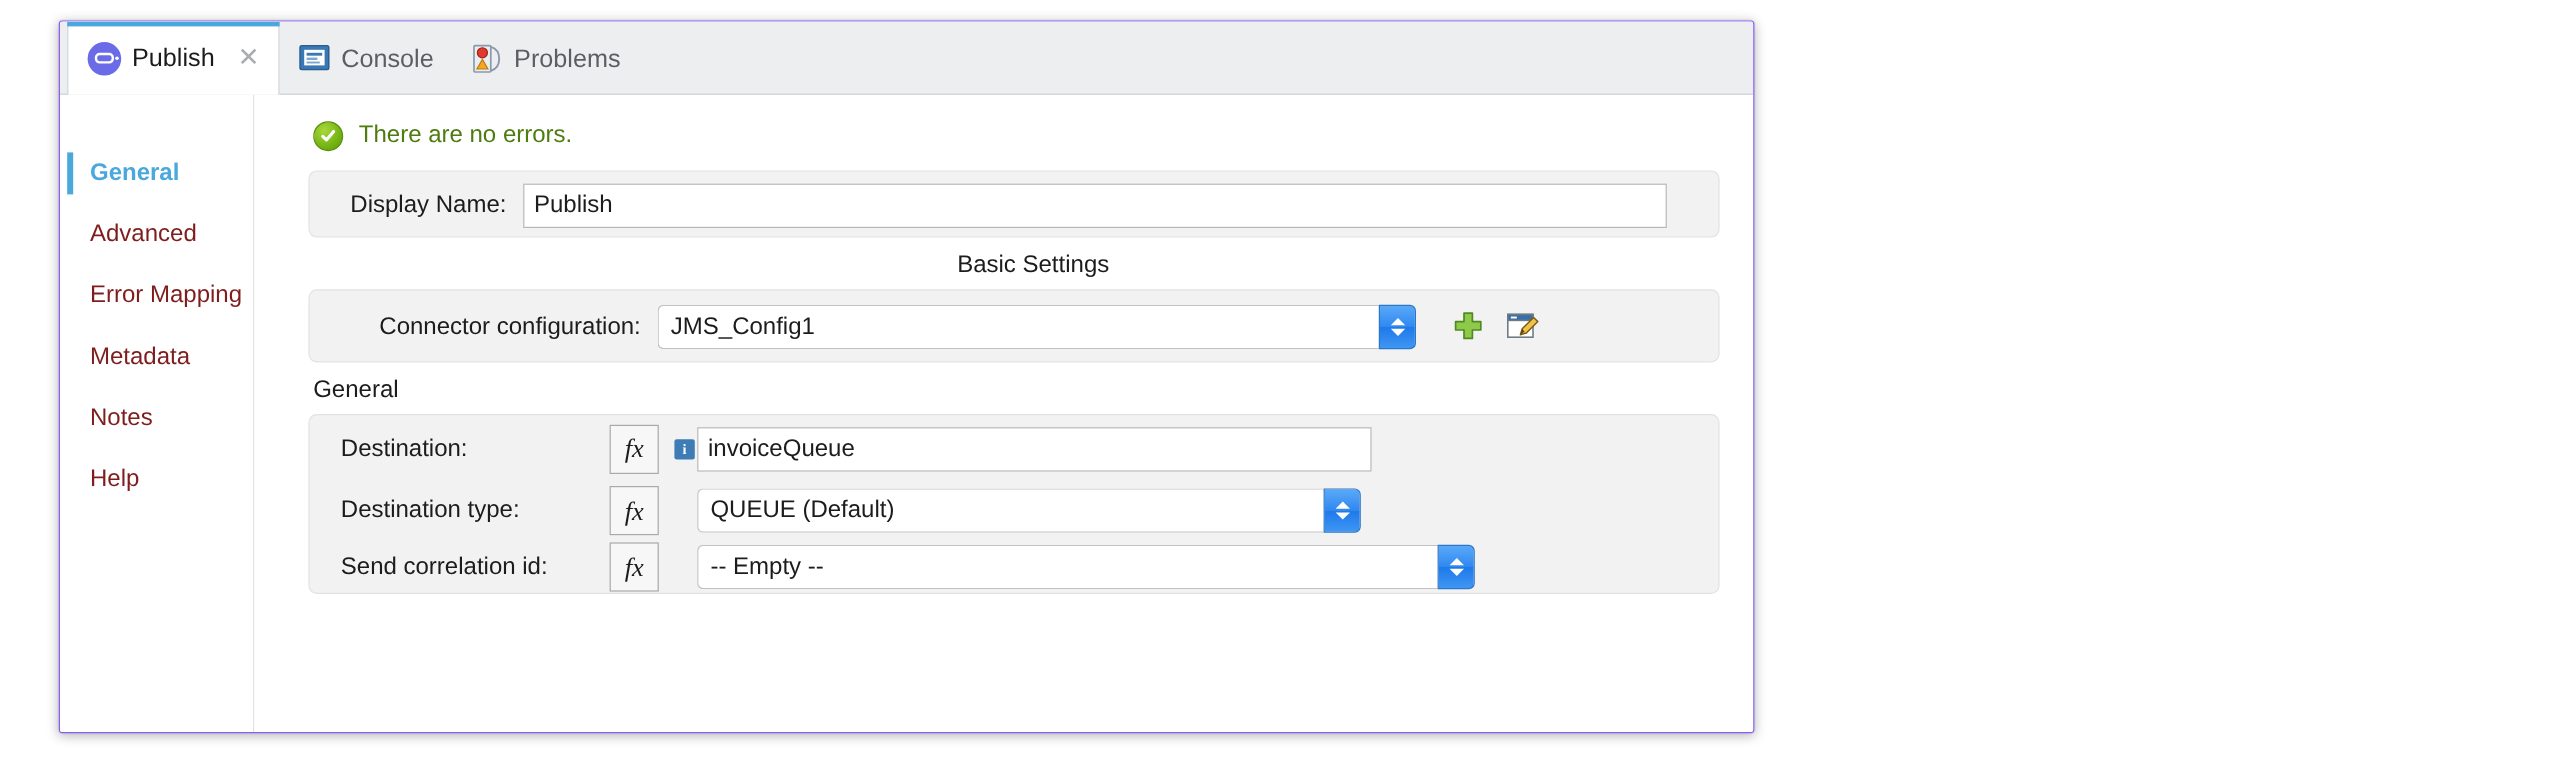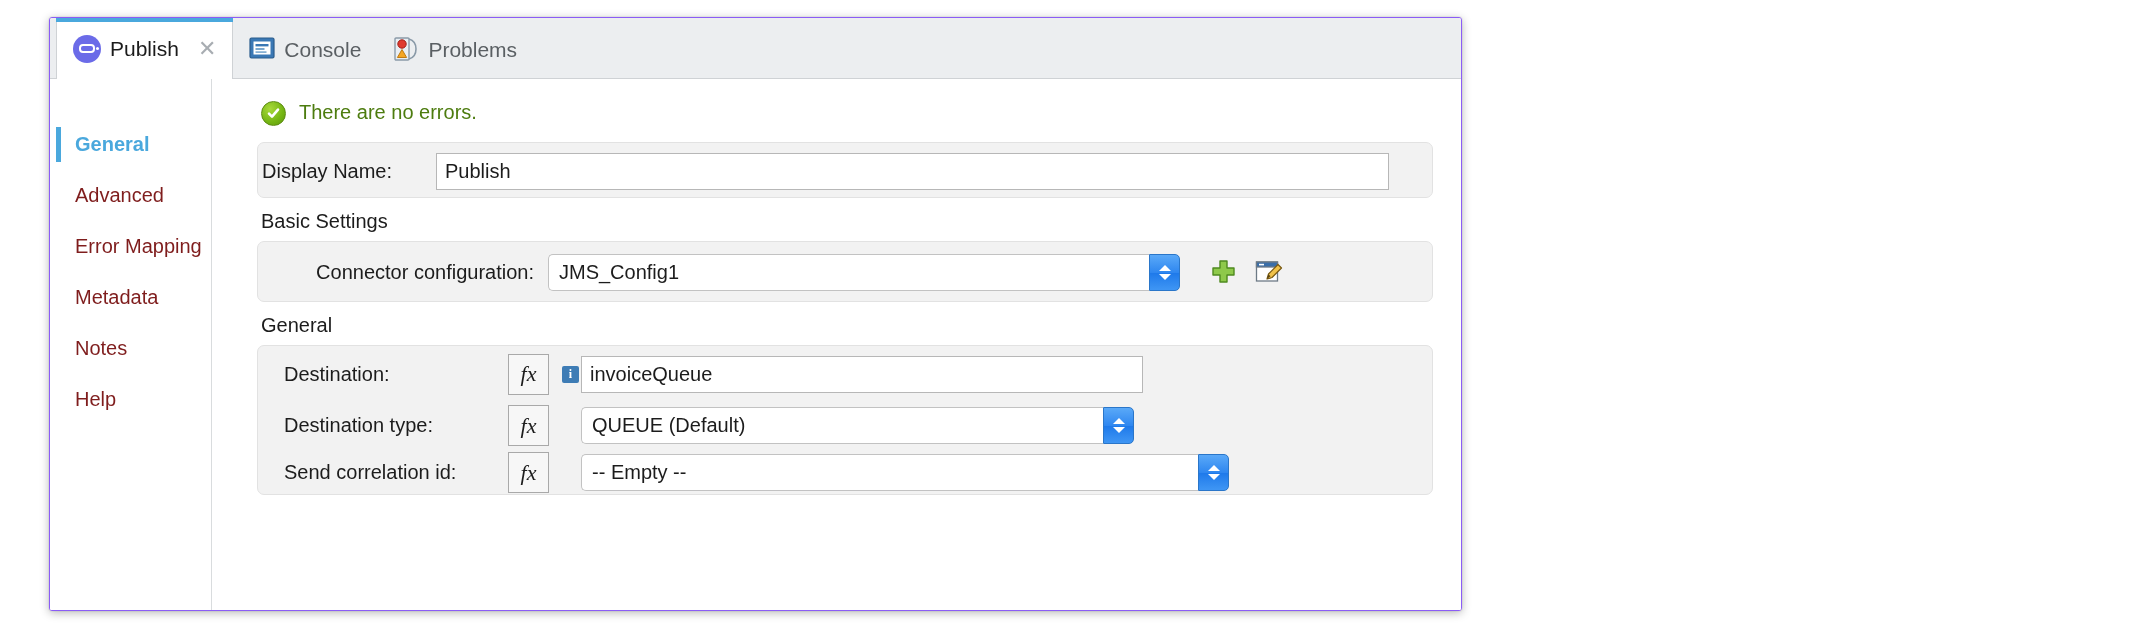--- a/index.html
+++ b/index.html
@@ -365,26 +365,26 @@
         <span class="icon-ok">
           <svg width="15" height="15" viewBox="0 0 15 15">
             <path d="M3 7.6 L6 10.6 L12 3.6" fill="none" stroke="#ffffff" stroke-width="2.6" stroke-linecap="round" stroke-linejoin="round"></path>
           </svg>
         </span>
         <span>There are no errors.</span>
       </div>
 
       <div class="groupbox" style="height:56px;">
         <div class="field-row" style="padding-left:4px;">
-          <span class="field-label" style="width:160px;">Display Name:</span>
+          <span class="field-label" style="width:160px;text-align:right;">Display Name:</span>
           <span class="textinput" style="margin-left:14px;width:953px;" placeholder="">Publish</span>
         </div>
       </div>
 
-      <div class="section-title" style="padding-left:49px;">Basic Settings</div>
+      <div class="section-title" style="padding-left:49px;text-align:center;">Basic Settings</div>
       <div class="groupbox" style="height:61px;">
         <div class="field-row" style="padding-left:4px;height:61px;">
           <span class="field-label" style="width:272px;text-align:right;">Connector configuration:</span>
           <span class="combo" style="margin-left:14px;width:632px;">
             <span class="combo-text">JMS_Config1</span>
             <span class="stepper">
               <span class="chev up"></span>
                 <span class="chev down"></span>
             </span>
           </span>

